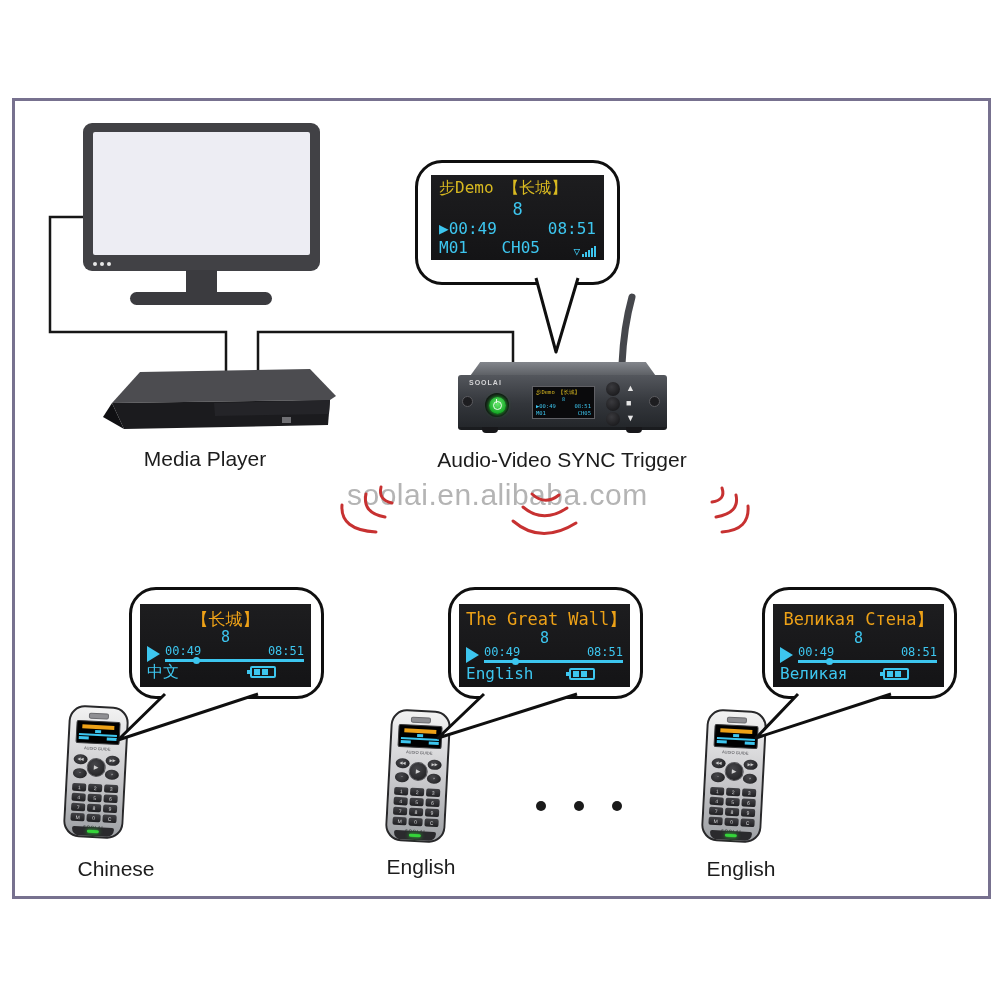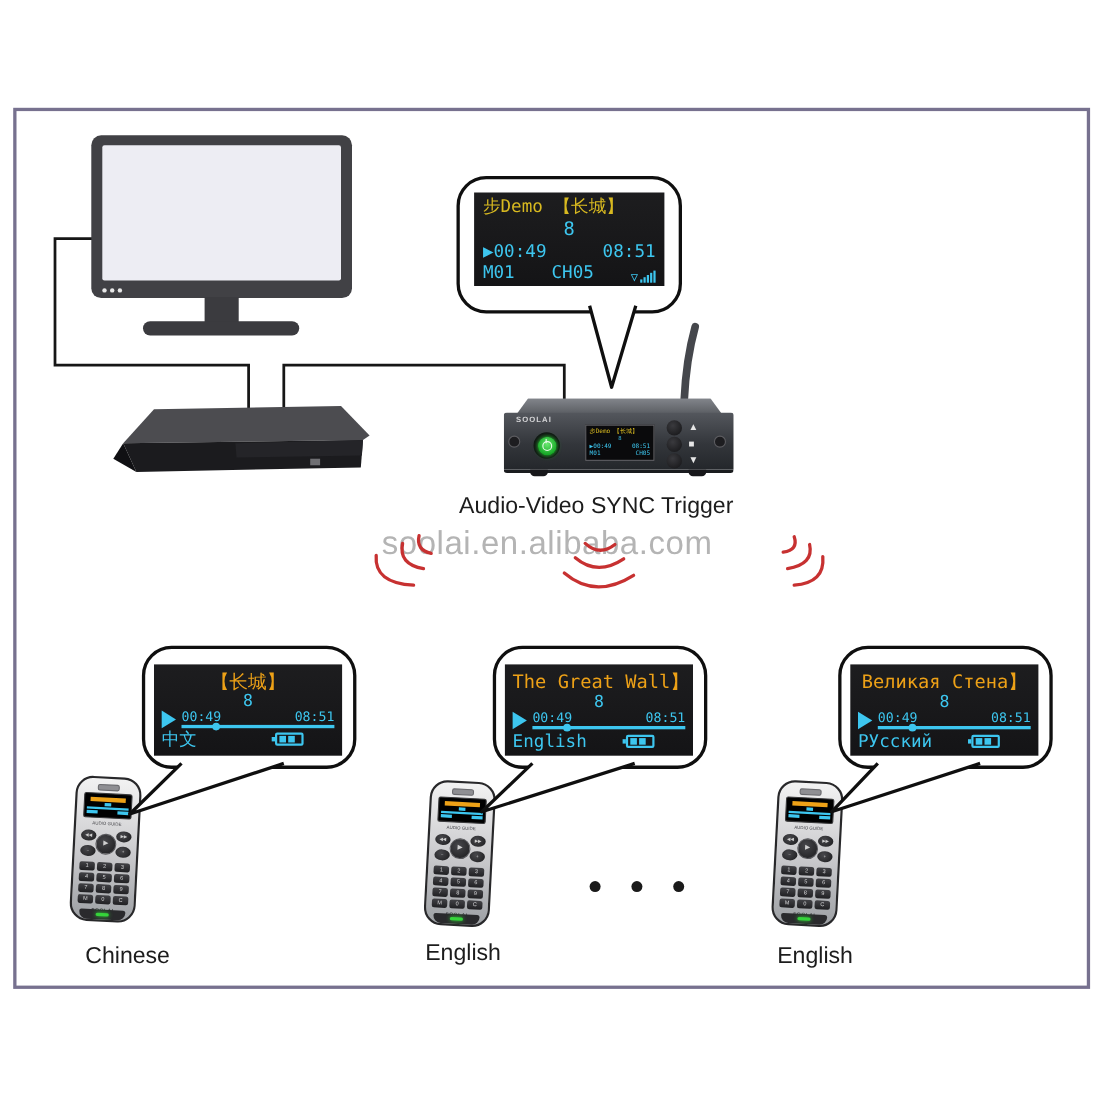--- a/index.html
+++ b/index.html
@@ -287,21 +287,21 @@
           <div class="pr-times">
               <span>00:49</span>
               <span>08:51</span>
             </div>
           <div class="pr-bar">
               <div class="pr-dot"></div>
             </div>
         </div>
       </div>
       <div class="b-bot">
-        <span class="b-lang">РУсский</span>
+        <span class="b-lang">Великая</span>
         <span class="batt">
             <i></i>
             <i></i>
           </span>
       </div>
     </div>
   </div>
 
   <div class="hh" style="left:66px;top:706px">
     <div class="hh-speaker"></div>
@@ -413,21 +413,22 @@
         <div class="hh-key">M</div>
         <div class="hh-key">0</div>
         <div class="hh-key">C</div>
       </div>
     <div class="hh-brand">SOOLAI</div>
     <div class="hh-foot">
         <div class="hh-led"></div>
       </div>
   </div>
 
-  <div class="lbl" style="left:392px;top:448px;width:300px">Audio-Video SYNC Trigger</div>
+  <div class="lbl" style="left:120px;top:447px;width:170px">Media Player</div>
+  <div class="lbl" style="left:412px;top:448px;width:300px">Audio-Video SYNC Trigger</div>
   <div class="lbl" style="left:56px;top:857px;width:120px">Chinese</div>
   <div class="lbl" style="left:361px;top:855px;width:120px">English</div>
   <div class="lbl" style="left:681px;top:857px;width:120px">English</div>
 
   <svg id="svg-over" class="svg-layer" viewBox="0 0 1000 1000">
     <path d="M536,278 L556,352 L578,278" fill="#fff" stroke="#0f0f0f" stroke-width="3" stroke-linejoin="round"></path>
     <path d="M165,694 L118,740 L258,694" fill="#fff" stroke="#0f0f0f" stroke-width="3" stroke-linejoin="round"></path>
     <path d="M484,694 L438,738 L577,694" fill="#fff" stroke="#0f0f0f" stroke-width="3" stroke-linejoin="round"></path>
     <path d="M798,694 L756,738 L891,694" fill="#fff" stroke="#0f0f0f" stroke-width="3" stroke-linejoin="round"></path>
   </svg>

